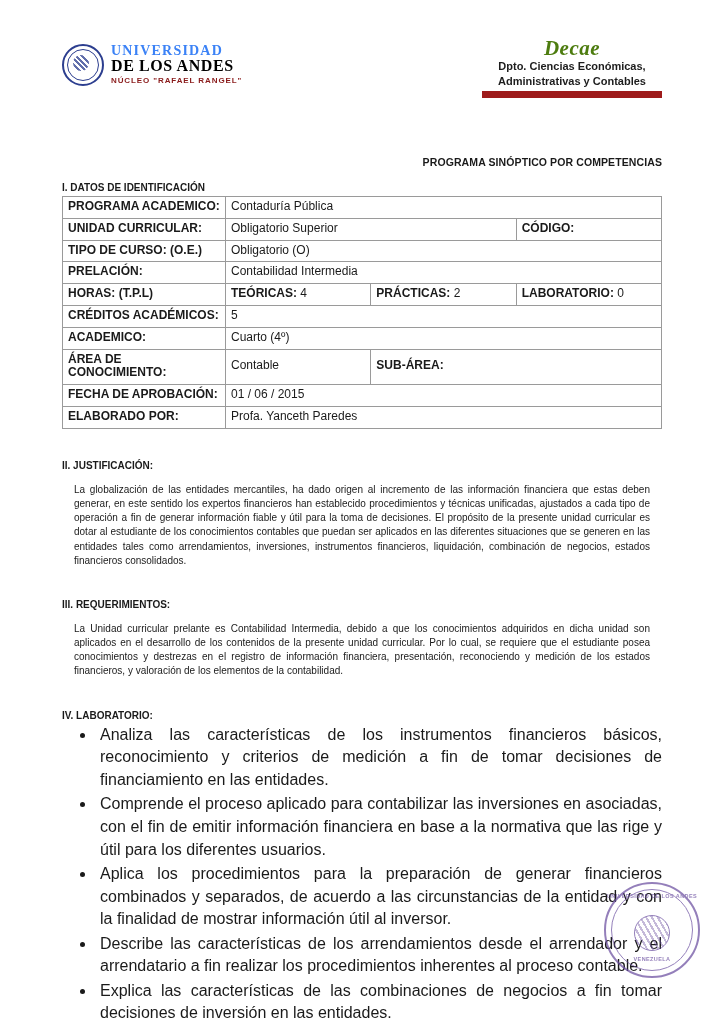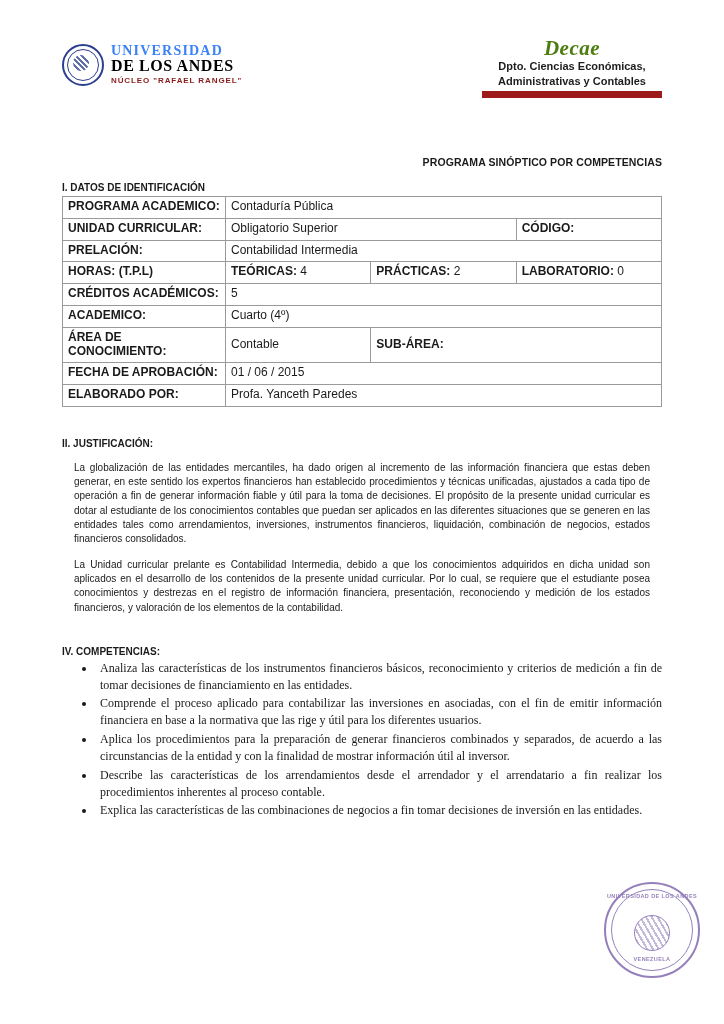--- a/index.html
+++ b/index.html
@@ -161,22 +161,21 @@
     font-size: 10px;
     text-align: justify;
     line-height: 1.42;
     margin: 12px;
   }
 
   
   ul.comp {
     margin: 2px 0 0 0;
     padding-left: 34px;
-    font-size: 12px;
-    font-family: Liberation Serif, serif;
+    font-size: 16px;
   }
   ul.comp li {
     text-align: justify;
     line-height: 1.42;
     margin-bottom: 1.5px;
     padding-left: 4px;
   }
 
   
   .stamp {
@@ -249,20 +248,24 @@
         <tr>
       <td class="lbl w-label">PROGRAMA ACADEMICO:</td>
       <td colspan="3">Contaduría Pública</td>
     </tr>
     <tr>
       <td class="lbl w-label">UNIDAD CURRICULAR:</td>
       <td colspan="2">Obligatorio Superior</td>
       <td class="lbl">CÓDIGO:</td>
     </tr>
     <tr>
+      <td class="lbl w-label">TIPO DE CURSO: (O.E.)</td>
+      <td colspan="3">Obligatorio (O)</td>
+    </tr>
+    <tr>
       <td class="lbl w-label">PRELACIÓN:</td>
       <td colspan="3">Contabilidad Intermedia</td>
     </tr>
     <tr>
       <td class="lbl w-label">HORAS: (T.P.L)</td>
       <td class="w-mid">
         <b>TEÓRICAS:</b>
         <span>4</span>
       </td>
       <td>
@@ -294,23 +297,24 @@
     <tr>
       <td class="lbl w-label">ELABORADO POR:</td>
       <td colspan="3">Profa.  Yanceth Paredes</td>
     </tr>
   </tbody>
     </table>
 
   <div class="section-h section-gap">II. JUSTIFICACIÓN:</div>
   <p class="body">La globalización de las entidades mercantiles, ha dado origen al incremento de las información financiera que estas deben generar, en este sentido los expertos financieros han establecido procedimientos y técnicas unificadas, ajustados a cada tipo de operación a fin de generar información fiable y útil  para la toma de decisiones. El propósito de la presente unidad curricular es dotar al estudiante de los conocimientos contables que puedan ser aplicados en las diferentes situaciones que se generen en las entidades tales como arrendamientos, inversiones, instrumentos financieros, liquidación, combinación de negocios, estados financieros consolidados.</p>
 
+  <div class="section-h section-gap">III. REQUERIMIENTOS:</div>
   <p class="body">La Unidad curricular prelante es Contabilidad Intermedia, debido a que los conocimientos adquiridos en dicha unidad  son aplicados en el desarrollo de los contenidos de la presente unidad curricular. Por lo cual, se requiere que el estudiante posea conocimientos y destrezas en el registro de información financiera, presentación, reconociendo y medición de los estados financieros, y valoración de los elementos de la contabilidad.</p>
 
-  <div class="section-h section-gap">IV. COMPETENCIAS:</div>
+  <div class="section-h section-gap">IV. LABORATORIO:</div>
   <ul class="comp">
     <li>Analiza  las características de los instrumentos financieros básicos, reconocimiento y criterios de medición a fin de tomar decisiones de financiamiento en las entidades.</li>
     <li>Comprende el proceso aplicado para contabilizar las inversiones en asociadas, con el fin de emitir información financiera en base a la normativa que las rige y útil para los diferentes usuarios.</li>
     <li>Aplica los procedimientos para la preparación de generar  financieros combinados y separados,  de acuerdo a las circunstancias de la entidad y con la finalidad de mostrar información útil al inversor.</li>
     <li>Describe las características de los arrendamientos desde el arrendador y el arrendatario  a fin realizar los procedimientos inherentes al proceso contable.</li>
     <li>Explica las características de las combinaciones  de negocios a fin tomar decisiones de inversión en las entidades.</li>
   </ul>
 
   <div class="stamp">
     <div class="stamp-top">UNIVERSIDAD DE LOS ANDES</div>

